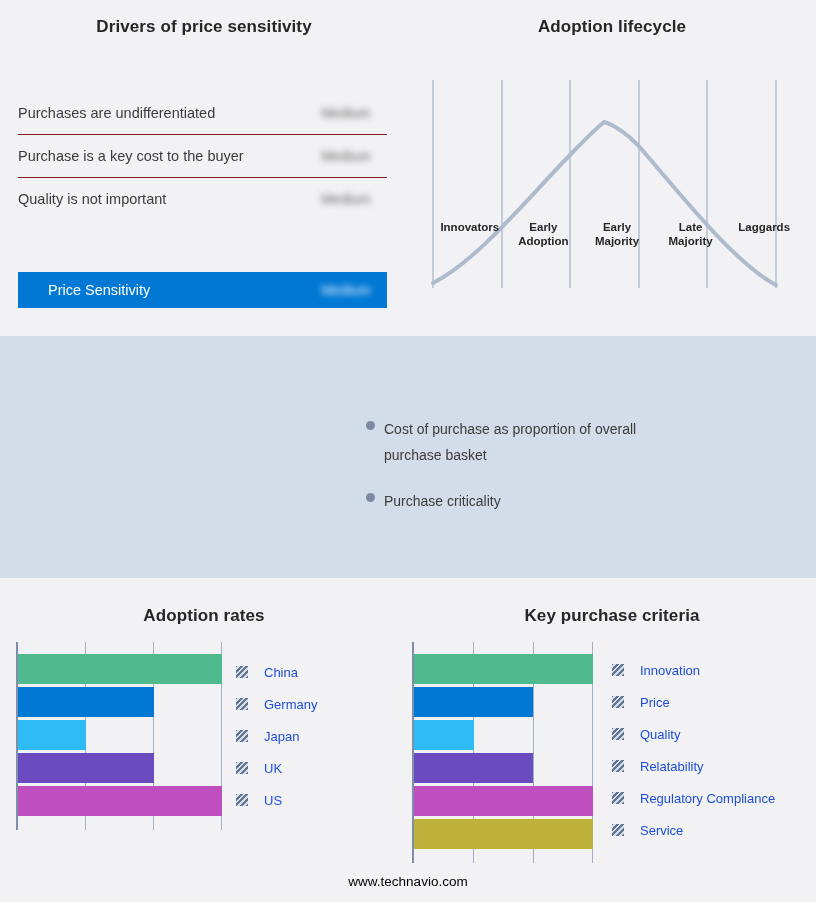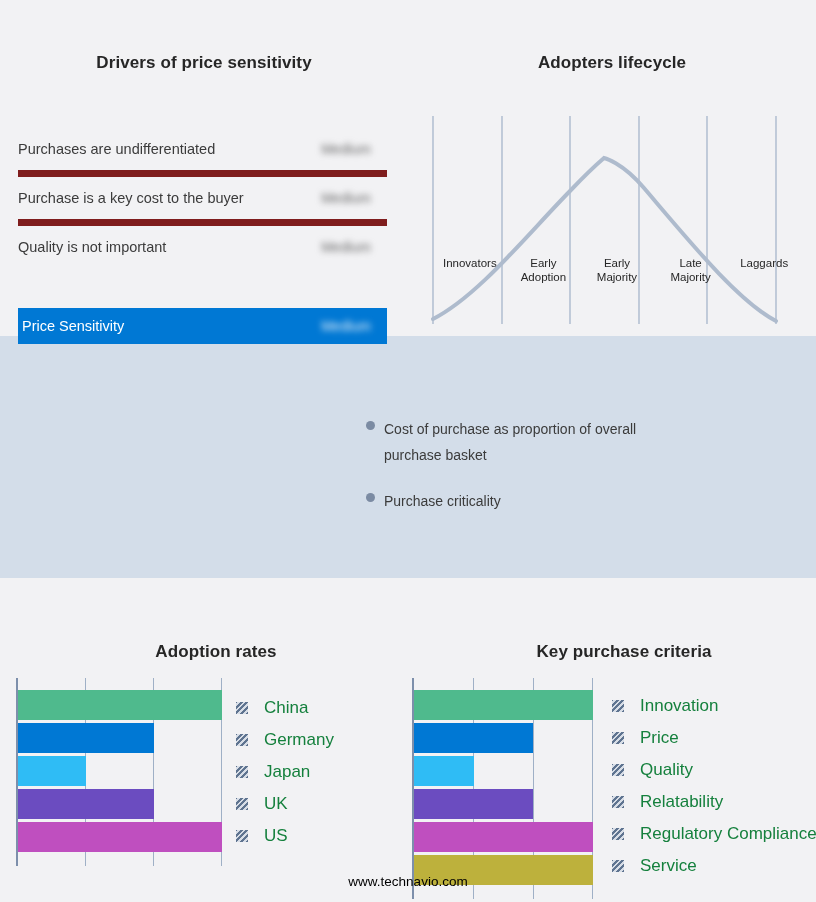--- a/index.html
+++ b/index.html
@@ -16,21 +16,21 @@
     overflow: hidden;
     position: relative;
   }
   .page {
     position: relative;
     width: 816px;
     height: 902px;
   }
 
   
-  .panel { position: absolute; margin-top: 36px; }
+  .panel { position: absolute; }
   .panel-title {
     font-size: 17px;
     font-weight: bold;
     color: #262626;
     text-align: center;
     letter-spacing: 0.1px;
   }
 
   
   .mid-band {
@@ -62,21 +62,21 @@
   .drv-head .h {
     font-size: 16px;
     font-weight: bold;
     color: #262626;
   }
   .drv-row {
     display: flex;
     justify-content: space-between;
     align-items: center;
     height: 42px;
-    border-bottom: 7px solid #7f1d1d;
+    border-bottom: 1px solid #7f1d1d;
   }
   .drv-row:last-of-type { border-bottom: none; }
   .drv-label { font-size: 14.5px; color: #3b3b3b; }
   .drv-impact {
     font-size: 14px;
     color: #6a6a6a;
     filter: blur(3.4px);
     user-select: none;
     padding-right: 16px;
   }
@@ -84,40 +84,40 @@
     position: absolute;
     left: 18px;
     top: 272px;
     width: 369px;
     height: 36px;
     background: #0078d4;
     display: flex;
     justify-content: space-between;
     align-items: center;
   }
-  .drv-total .drv-label { color: #ffffff; font-size: 14.5px; padding-left: 4px; }
+  .drv-total .drv-label { color: #ffffff; font-size: 14.5px; padding-left: 30px; }
   .drv-total .drv-impact { color: #e8f1fa; filter: blur(3.4px); }
 
   
   #lifecycle-panel { left: 408px; top: 0; width: 408px; height: 336px; }
   #lifecycle-panel .panel-title { position: absolute; left: 0; top: 17px; width: 408px; }
   .lc-wrap { position: absolute; left: 0; top: 60px; width: 408px; height: 250px; }
   .lc-svg { display: block; }
   .lc-labels {
     position: absolute;
     left: 25px;
     top: 160px;
     width: 368px;
     display: flex;
   }
   .lc-seg {
     flex: 1 1 0;
     text-align: center;
     font-size: 11.5px;
-    font-weight: normal;
+    font-weight: bold;
     color: #262626;
     line-height: 14px;
   }
 
   
   #importance-panel { left: 0; top: 336px; width: 816px; height: 242px; }
   #importance-panel .panel-title { position: absolute; left: 0; top: 22px; width: 740px; }
   .matrix {
     position: absolute;
     left: 184px;
@@ -160,21 +160,21 @@
     background: #7b8ba3;
     margin: 5px 9px 0 0;
     flex: 0 0 auto;
   }
   .imp-text { font-size: 14px; color: #3b3b3b; line-height: 26px; }
 
   
   .bar-panel { top: 578px; height: 324px; }
   #adoption-panel { left: 0; width: 408px; }
   #criteria-panel { left: 408px; width: 408px; }
-  .bar-panel .panel-title { position: absolute; left: 12px; top: 28px; width: 408px; text-align: center; }
+  .bar-panel .panel-title { position: absolute; left: 0; top: 28px; width: 408px; text-align: center; }
 
   .bar-chart { position: absolute; }
   .plot {
     position: relative;
     background: #f2f2f4;
     border-left: 2px solid #7d8fab;
   }
   .gridline {
     position: absolute;
     top: 0;
@@ -191,21 +191,21 @@
   .lg-item { display: flex; align-items: center; height: 32px; }
   .lg-swatch {
     width: 12px;
     height: 12px;
     flex: 0 0 auto;
     margin-right: 16px;
     background-color: #eef1f5;
     background-image: repeating-linear-gradient(
         -45deg, #5f7490 0 2px, #d7dde6 2px 4px);
   }
-  .lg-label { font-size: 17px; color: #15803d; white-space: nowrap; }
+  .lg-label { font-size: 13px; color: #1d4ed8; white-space: nowrap; }
 
   
   .footer {
     position: absolute;
     left: 0;
     top: 874px;
     width: 816px;
     text-align: center;
     font-size: 13.5px;
     color: #000000;
@@ -237,21 +237,21 @@
       </div>
     </div>
 
     <div class="drv-total">
       <span class="drv-label">Price Sensitivity</span>
       <span class="drv-impact">Medium</span>
     </div>
   </div>
 
   <div class="panel" id="lifecycle-panel">
-    <div class="panel-title">Adopters lifecycle</div>
+    <div class="panel-title">Adoption lifecycle</div>
 
     <div class="lc-wrap">
       <svg class="lc-svg" width="408" height="250" viewBox="0 0 408 250">
         <g>
           <line x1="25" y1="20" x2="25" y2="228" stroke="#9fb0c6" stroke-width="1.2"></line>
           <line x1="94" y1="20" x2="94" y2="228" stroke="#9fb0c6" stroke-width="1.2"></line>
           <line x1="162" y1="20" x2="162" y2="228" stroke="#9fb0c6" stroke-width="1.2"></line>
           <line x1="231" y1="20" x2="231" y2="228" stroke="#9fb0c6" stroke-width="1.2"></line>
           <line x1="299" y1="20" x2="299" y2="228" stroke="#9fb0c6" stroke-width="1.2"></line>
           <line x1="368" y1="20" x2="368" y2="228" stroke="#9fb0c6" stroke-width="1.2"></line>

